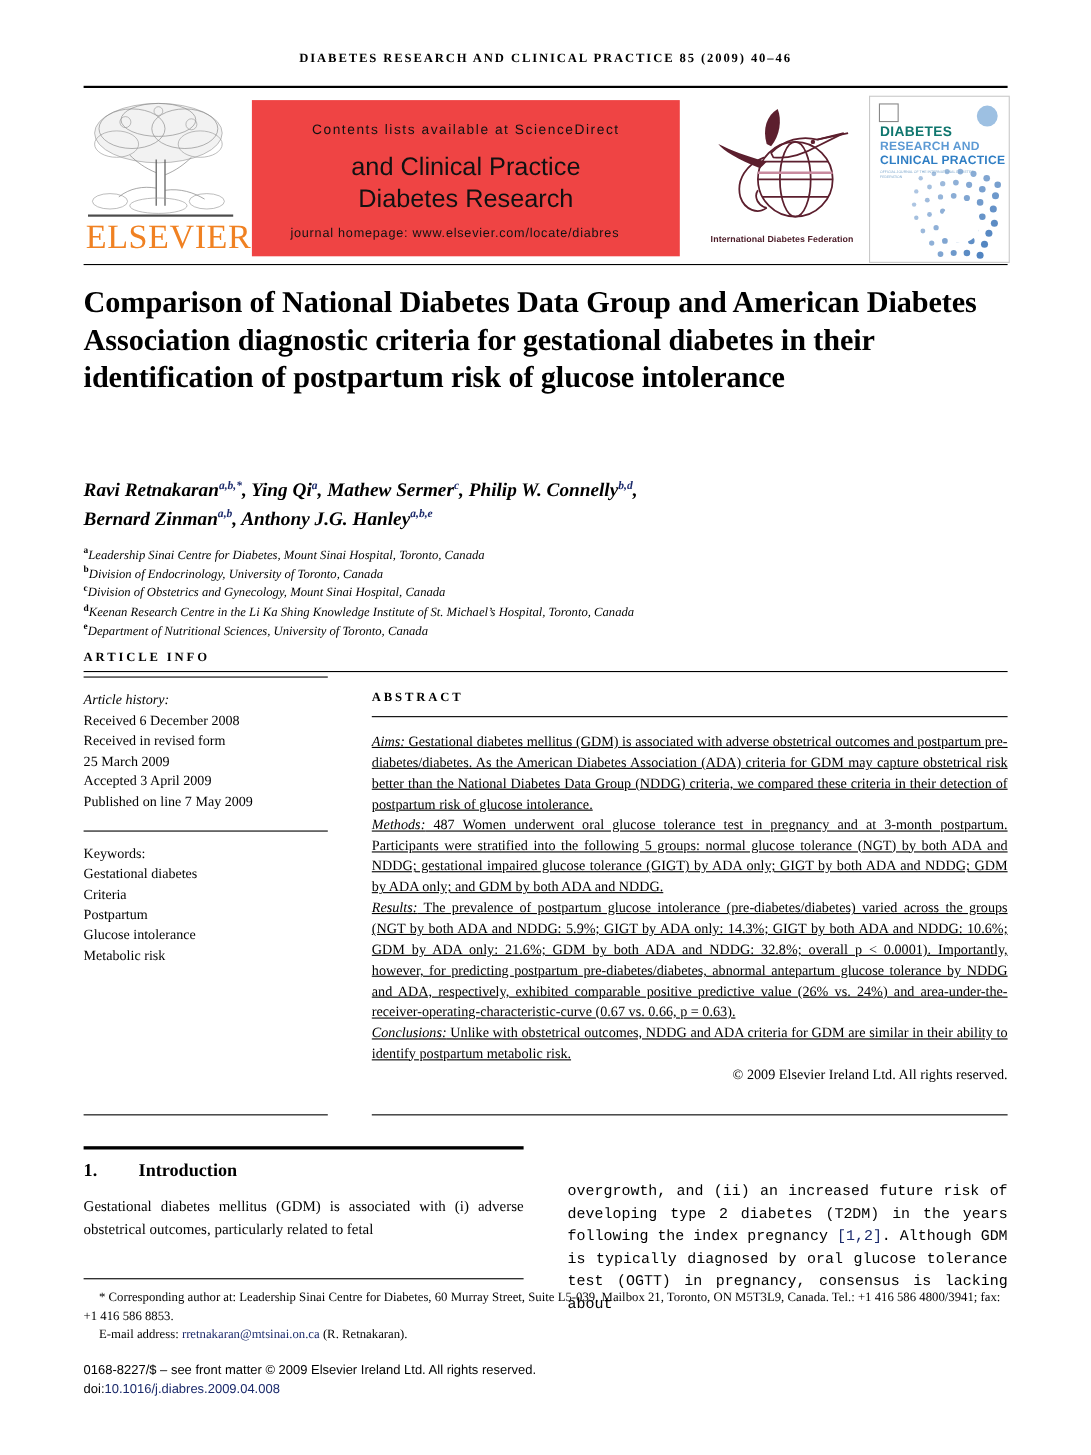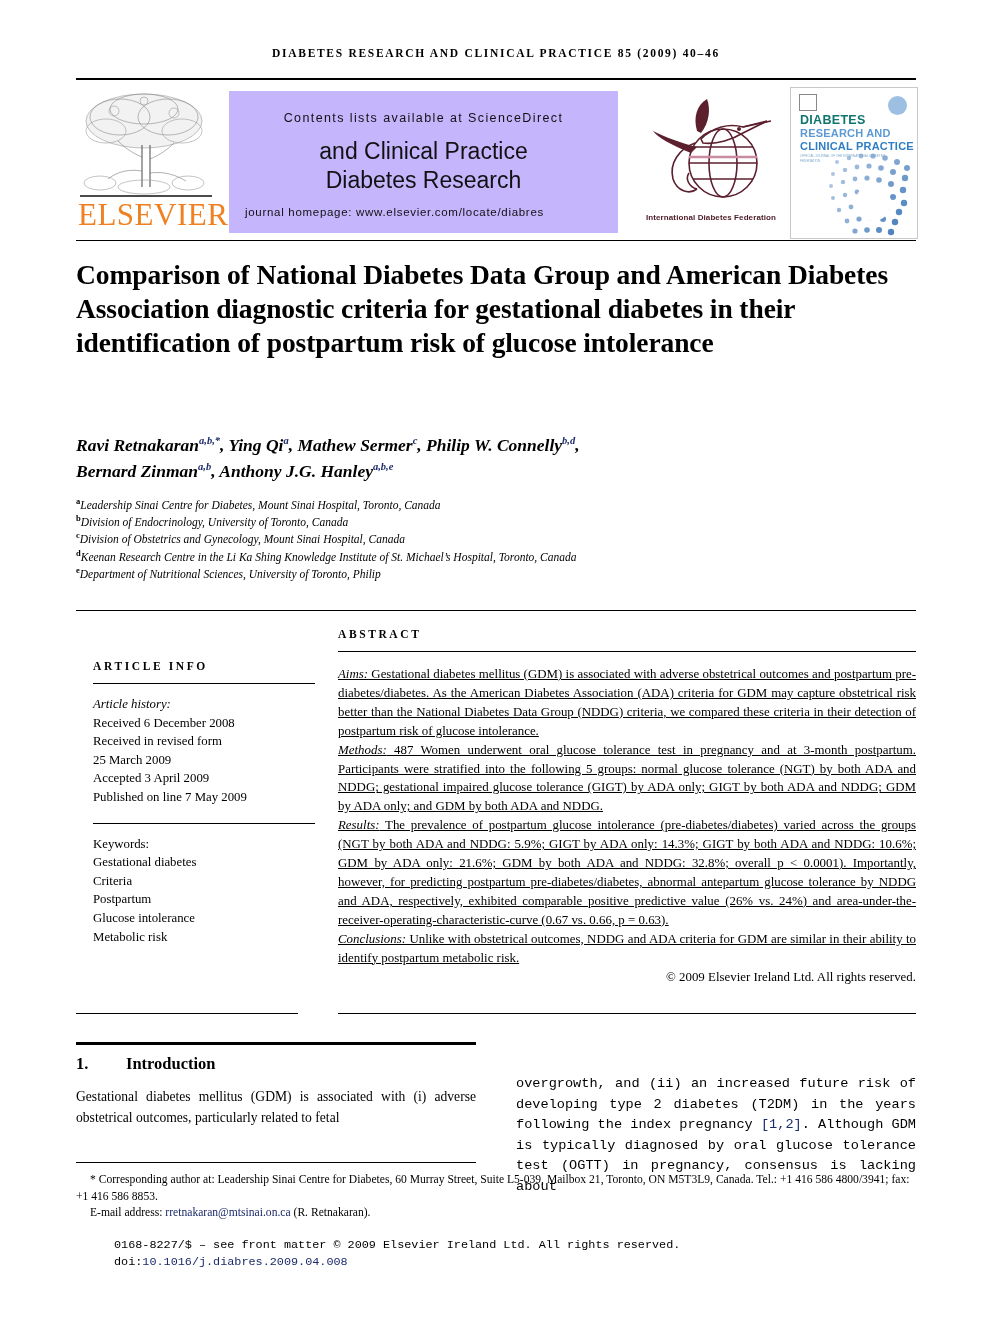--- a/index.html
+++ b/index.html
@@ -74,21 +74,21 @@
     left: 4px; top: 110px;
     width: 132px; height: 1.5px;
     background: #4b4b4b;
   }
 
   .sd-box {
     position: absolute;
     left: 153px; top: 6px;
     width: 389px;
     height: 142px;
-    background: #c4b5fd;
+    background: #ef4444;
     font-family: "Liberation Sans", sans-serif;
   }
   .sd-contents {
     position: absolute;
     left: 0; top: 20px;
     width: 389px;
     text-align: center;
     font-size: 12.5px;
     letter-spacing: 1.4px;
     color: #111;
@@ -99,24 +99,24 @@
     width: 389px;
     text-align: center;
     font-size: 23px;
     line-height: 29px;
     color: #111;
   }
   .sd-home {
     position: absolute;
     left: 0; top: 115px;
     width: 369px;
+    text-align: center;
     font-size: 11.5px;
     letter-spacing: 0.7px;
     color: #111;
-    margin-left: 16px;
   }
 
   .idf-block {
     position: absolute;
     left: 555px; top: 6px;
     width: 160px; height: 142px;
   }
   .idf-caption {
     position: absolute;
     left: 0; top: 122px;
@@ -236,23 +236,22 @@
   .rule-info-top {
     position: absolute;
     left: 76px; top: 610px;
     width: 840px; height: 1px;
     background: #000;
   }
 
   
   .info-col {
     position: absolute;
-    left: 76px; top: 660px;
+    left: 76px; top: 592px;
     width: 222px;
-    margin-left: 17px;
   }
   .abs-col {
     position: absolute;
     left: 338px; top: 628px;
     width: 578px;
   }
   .sec-label {
     font-family: "Liberation Serif", serif;
     font-size: 11.5px;
     font-weight: bold;
@@ -363,24 +362,23 @@
     font-family: "Liberation Serif", serif;
     font-size: 11.6px;
     line-height: 16.5px;
   }
   .footnote .indent { text-indent: 14px; display: block; }
   .footnote .email { color: #1b2a6b; }
   .footer-meta {
     position: absolute;
     left: 76px; top: 1237px;
     width: 845px;
-    font-family: Liberation Mono, monospace;
+    font-family: Liberation Sans, sans-serif;
     font-size: 11.8px;
     line-height: 17px;
-    margin-left: 38px;
   }
   .footer-meta .doi-link { color: #1b2a6b; }
 </style>
 </head>
 <body>
 
 <div class="page">
 
   <div class="runhead">Diabetes Research and Clinical Practice 85 (2009) 40–46</div>
   <div class="rule-top"></div>
@@ -507,21 +505,21 @@
   <div class="authors">
     <span>Ravi Retnakaran</span><sup>a,b,*</sup><span>, Ying Qi</span><sup>a</sup><span>, Mathew Sermer</span><sup>c</sup><span>, Philip W. Connelly</span><sup>b,d</sup><span>,</span><br>
     <span>Bernard Zinman</span><sup>a,b</sup><span>, Anthony J.G. Hanley</span><sup>a,b,e</sup>
   </div>
 
   <div class="affils">
     <div><span class="sup">a</span><span>Leadership Sinai Centre for Diabetes, Mount Sinai Hospital, Toronto, Canada</span></div>
     <div><span class="sup">b</span><span>Division of Endocrinology, University of Toronto, Canada</span></div>
     <div><span class="sup">c</span><span>Division of Obstetrics and Gynecology, Mount Sinai Hospital, Canada</span></div>
     <div><span class="sup">d</span><span>Keenan Research Centre in the Li Ka Shing Knowledge Institute of St. Michael’s Hospital, Toronto, Canada</span></div>
-    <div><span class="sup">e</span><span>Department of Nutritional Sciences, University of Toronto, Philip</span></div>
+    <div><span class="sup">e</span><span>Department of Nutritional Sciences, University of Toronto, Canada</span></div>
   </div>
 
   <div class="rule-info-top"></div>
 
   <div class="info-col">
     <div class="sec-label">ARTICLE INFO</div>
     <div class="hr-thin"></div>
     <div class="info-body">
       <div class="ital">Article history:</div>
       <div>Received 6 December 2008</div>

